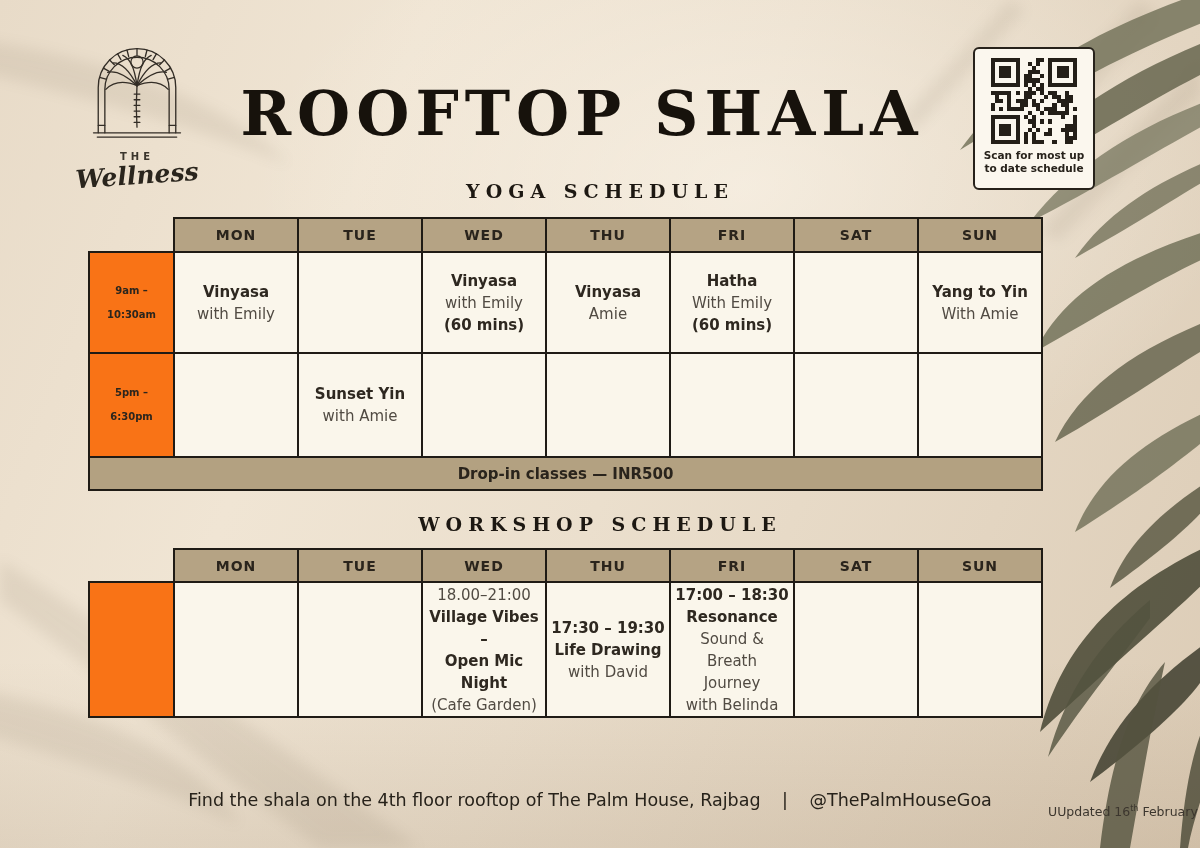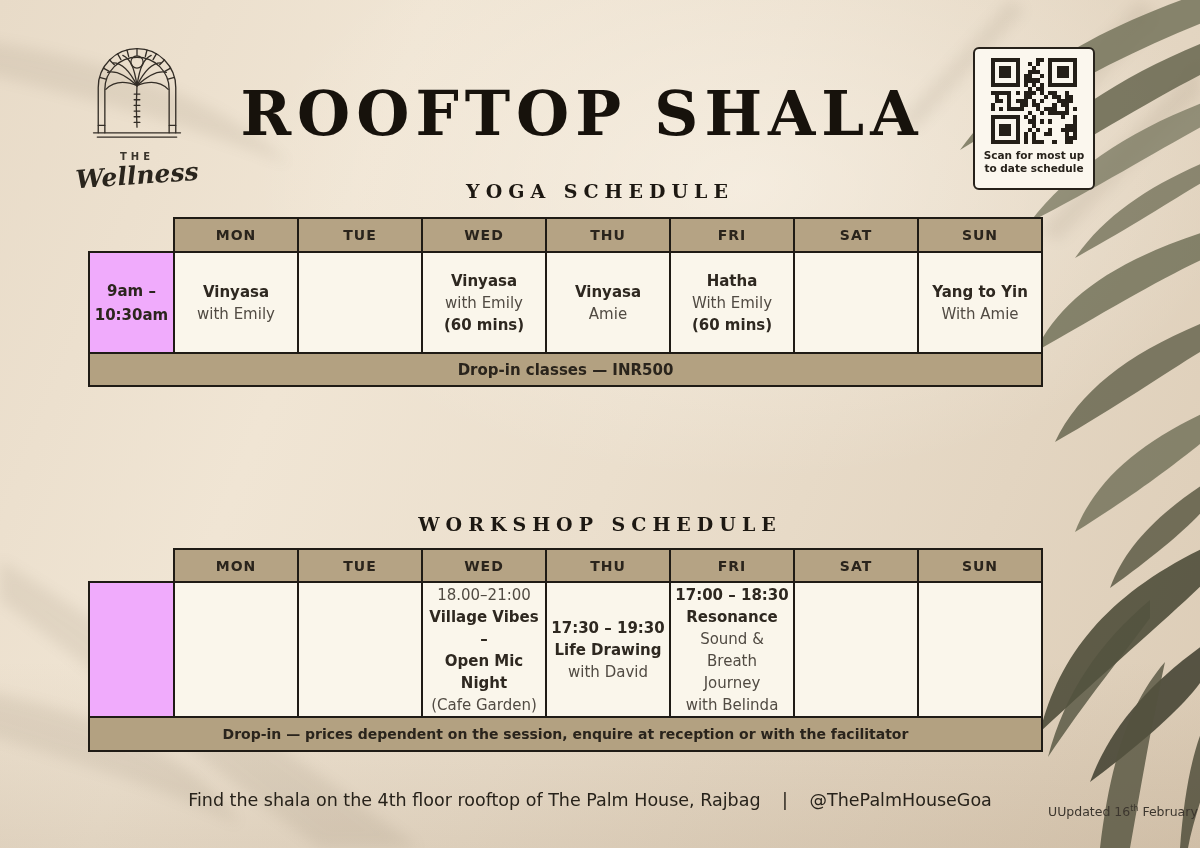--- a/index.html
+++ b/index.html
@@ -33,21 +33,21 @@
           background:#fbf7ee;border:2px solid #27221b;border-radius:6px;
           display:flex;flex-direction:column;align-items:center;box-sizing:border-box;padding-top:9px;}
   .qr-caption{margin-top:5px;font-size:10.5px;font-weight:bold;line-height:13px;color:#27221b;text-align:center;}
   
   table{border-collapse:collapse;table-layout:fixed;position:absolute;z-index:5;width:953px;}
   .yoga-table{left:88px;top:217px;}
   .workshop-table{left:88px;top:548px;}
   td{border:2px solid #1f1b15;text-align:center;vertical-align:middle;padding:0 4px;}
   td.ghost{border:none;background:transparent;}
   td.day{background:#b5a384;font-size:14px;font-weight:bold;letter-spacing:1px;color:#2a241c;}
-  td.time{background:#f0abfc;font-size:15px;font-weight:bold;line-height:24px;color:#2b251d;}
+  td.time{background:#f97316;font-size:10px;font-weight:bold;line-height:24px;color:#2b251d;}
   td.cell{background:#faf6eb;}
   td.foot{background:#b3a181;font-weight:bold;color:#2a241c;}
   .yoga-table td.foot{font-size:15px;}
   .workshop-table td.foot{font-size:14px;}
   .ln{font-size:15px;line-height:22px;color:#514b43;}
   .ln.b{font-weight:bold;color:#2e2820;}
   
   .footer-line{position:absolute;top:790px;left:0;width:1180px;text-align:center;z-index:5;
                font-size:17.5px;color:#27221a;}
   .footer-line .sep{margin:0 16px;color:#27221a;}
@@ -306,20 +306,36 @@
       <div class="ln b">Hatha</div>
       <div class="ln">With Emily</div>
       <div class="ln b">(60 mins)</div>
     </td>
     <td class="cell"></td>
     <td class="cell">
       <div class="ln b">Yang to Yin</div>
       <div class="ln">With Amie</div>
     </td>
   </tr>
+  <tr style="height:104px">
+    <td class="time">
+      <div>5pm –</div>
+      <div>6:30pm</div>
+    </td>
+    <td class="cell"></td>
+    <td class="cell">
+      <div class="ln b">Sunset Yin</div>
+      <div class="ln">with Amie</div>
+    </td>
+    <td class="cell"></td>
+    <td class="cell"></td>
+    <td class="cell"></td>
+    <td class="cell"></td>
+    <td class="cell"></td>
+  </tr>
   <tr style="height:33px">
     <td class="foot" colspan="8">Drop-in classes — INR500</td>
   </tr>
 </tbody>
   </table>
 
 <table class="workshop-table">
   <colgroup>
       <col style="width:85px">
       <col span="7" style="width:124px">
@@ -353,23 +369,20 @@
     <td class="cell">
       <div class="ln b">17:00 – 18:30</div>
       <div class="ln b">Resonance</div>
       <div class="ln">Sound &amp; Breath</div>
       <div class="ln">Journey</div>
       <div class="ln">with Belinda</div>
     </td>
     <td class="cell"></td>
     <td class="cell"></td>
   </tr>
-  <tr style="height:34px">
-    <td class="foot" colspan="8">Drop-in — prices dependent on the session, enquire at reception or with the facilitator</td>
-  </tr>
 </tbody>
   </table>
 
 <div class="footer-line">
   <span>Find the shala on the 4th floor rooftop of The Palm House, Rajbag</span>
   <span class="sep">|</span>
   <span>@ThePalmHouseGoa</span>
 </div>
 <div class="updated">
   <span>UUpdated 16</span><sup>th</sup><span> February</span>

